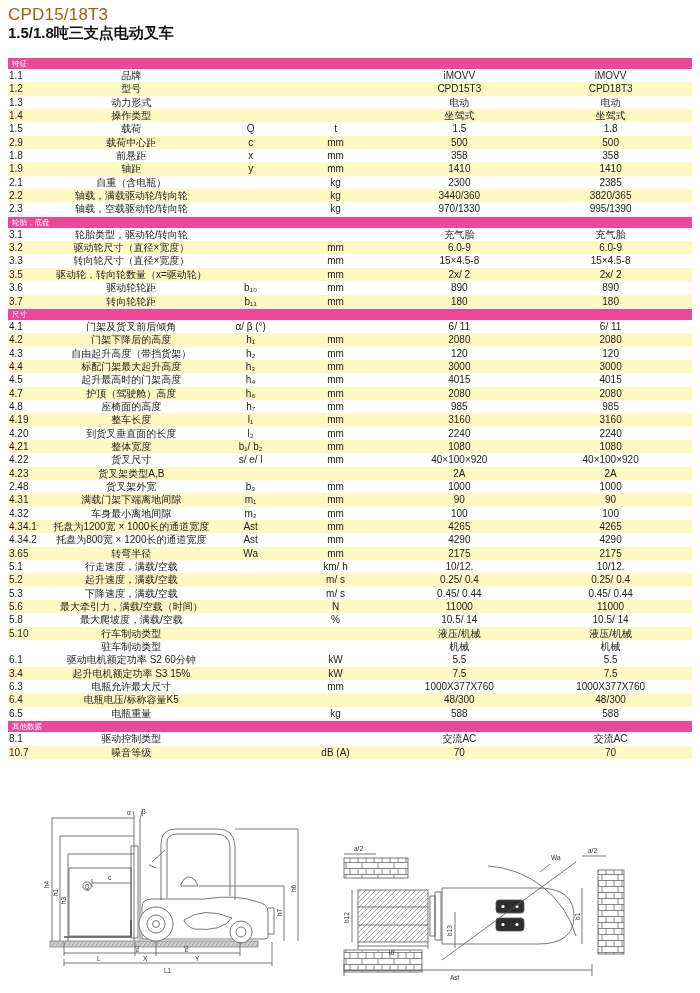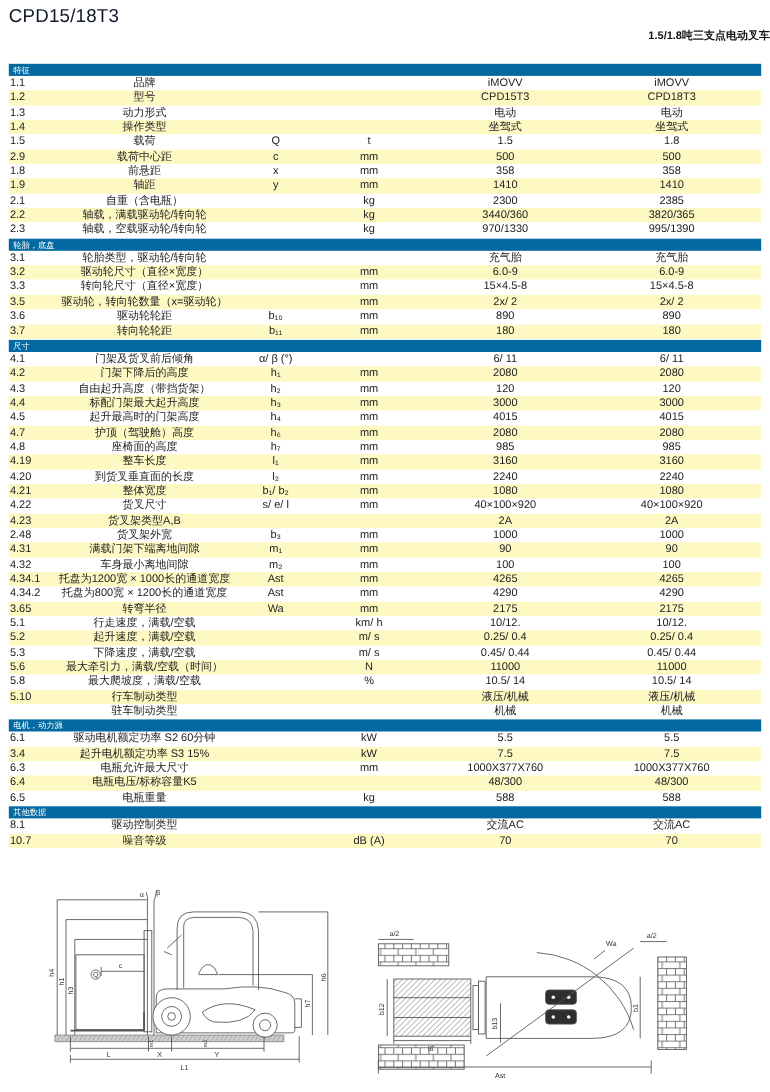--- a/index.html
+++ b/index.html
@@ -2,25 +2,25 @@
 <html><head>
 <meta charset="utf-8">
 <style>
   html,body{margin:0;padding:0;}
   body{
     width:700px;height:993px;background:#fff;position:relative;
     font-family:"Liberation Sans","DejaVu Sans",sans-serif;
     -webkit-font-smoothing:antialiased;overflow:hidden;
   }
   .page-header{padding:5px 0 0 8px;}
-  .doc-title{font-size:17px;color:#0f172a;line-height:19px;letter-spacing:.2px;}
-  .doc-subtitle{font-size:10px;font-weight:bold;color:#101010;line-height:14px;margin-top:2px;text-align:right;}
+  .doc-title{font-size:17px;color:#a16207;line-height:19px;letter-spacing:.2px;}
+  .doc-subtitle{font-size:15px;font-weight:bold;color:#101010;line-height:14px;margin-top:2px;}
   .spec-table{position:absolute;left:8px;top:57px;width:684px;}
   .sec-header{
-    height:11px;line-height:11px;background:#0369a1;color:#fff;
+    height:11px;line-height:11px;background:#ec4899;color:#fff;
     font-size:7.5px;padding-left:4px;margin-top:1px;
   }
   .row{display:flex;height:13.35px;line-height:13.35px;font-size:10px;color:#1c1c1c;}
   .row.alt{background:#fef9c3;}
   .cell{white-space:nowrap;overflow:visible;}
   .cell-no{width:34px;padding-left:1px;}
   .cell-label{width:177px;text-align:center;}
   .cell-sym{width:62px;text-align:center;}
   .cell-unit{width:108px;text-align:center;}
   .cell-v1{width:140px;text-align:center;}
@@ -372,21 +372,20 @@
       <span class="cell cell-v2">液压/机械</span>
     </div>
     <div class="row">
       <span class="cell cell-no"></span>
       <span class="cell cell-label">驻车制动类型</span>
       <span class="cell cell-sym"></span>
       <span class="cell cell-unit"></span>
       <span class="cell cell-v1">机械</span>
       <span class="cell cell-v2">机械</span>
     </div>
-    <div class="sec-header">电机，动力源</div>
     <div class="row">
       <span class="cell cell-no">6.1</span>
       <span class="cell cell-label">驱动电机额定功率 S2 60分钟</span>
       <span class="cell cell-sym"></span>
       <span class="cell cell-unit">kW</span>
       <span class="cell cell-v1">5.5</span>
       <span class="cell cell-v2">5.5</span>
     </div>
     <div class="row alt">
       <span class="cell cell-no">3.4</span>

